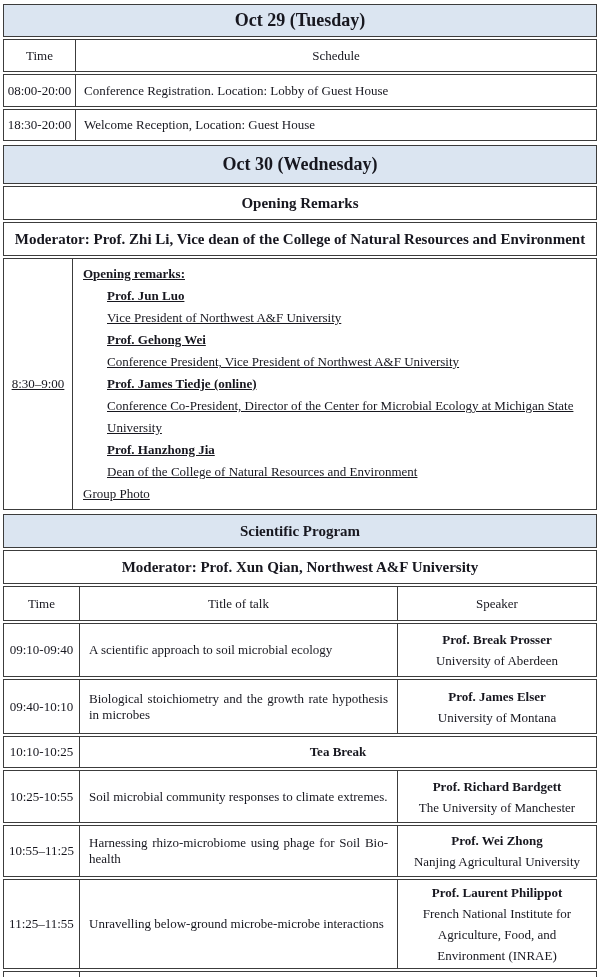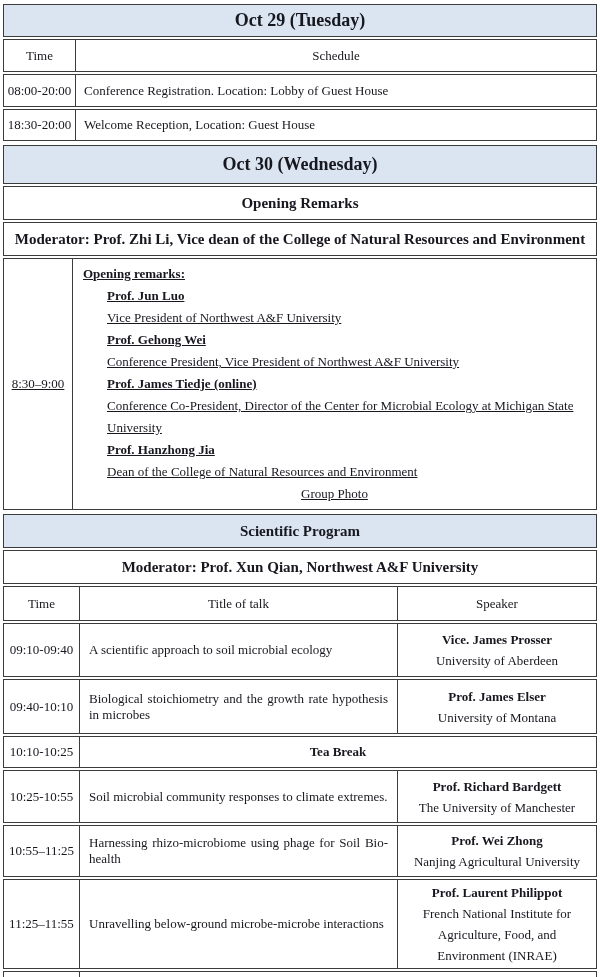--- a/index.html
+++ b/index.html
@@ -50,21 +50,21 @@
   .cell-title { text-align: justify; padding: 2px 9px; }
   .cell-speaker { text-align: center; padding: 2px 5px; line-height: 21px; }
   .sp-name { font-weight: bold; }
   .break-label { font-weight: bold; text-align: center; }
   
   .opening-cell { padding: 4px 10px; }
   .or-line { line-height: 22px; }
   .or-head { font-weight: bold; }
   .or-name { font-weight: bold; padding-left: 24px; }
   .or-desc { padding-left: 24px; }
-  .or-footer { padding-left: 0; text-align: center; }
+  .or-footer { padding-left: 0; }
   
   tr.hA1 > td { height: 27px; }
   tr.hA2 > td { height: 27px; }
   tr.hA3 > td { height: 27px; }
   tr.hA4 > td { height: 26px; }
   tr.hB1 > td { height: 33px; }
   tr.hB2 > td { height: 28px; }
   tr.hB3 > td { height: 28px; }
   tr.hB4 > td { height: 242px; text-decoration: underline; }
   tr.hC1 > td { height: 28px; }
@@ -156,21 +156,21 @@
     <tr class="hC3">
       <td class="col-head">Time</td>
       <td class="col-head">Title of talk</td>
       <td class="col-head">Speaker</td>
     </tr>
 
     <tr class="hT1">
       <td class="cell-time">09:10-09:40</td>
       <td class="cell-title">A scientific approach to soil microbial ecology</td>
       <td class="cell-speaker">
-        <div class="sp-name">Vice. James Prosser</div>
+        <div class="sp-name">Prof. Break Prosser</div>
         <div class="sp-aff">University of Aberdeen</div>
       </td>
     </tr>
 
     <tr class="hT2">
       <td class="cell-time">09:40-10:10</td>
       <td class="cell-title">Biological stoichiometry and the growth rate hypothesis in microbes</td>
       <td class="cell-speaker">
         <div class="sp-name">Prof. James Elser</div>
         <div class="sp-aff">University of Montana</div>

